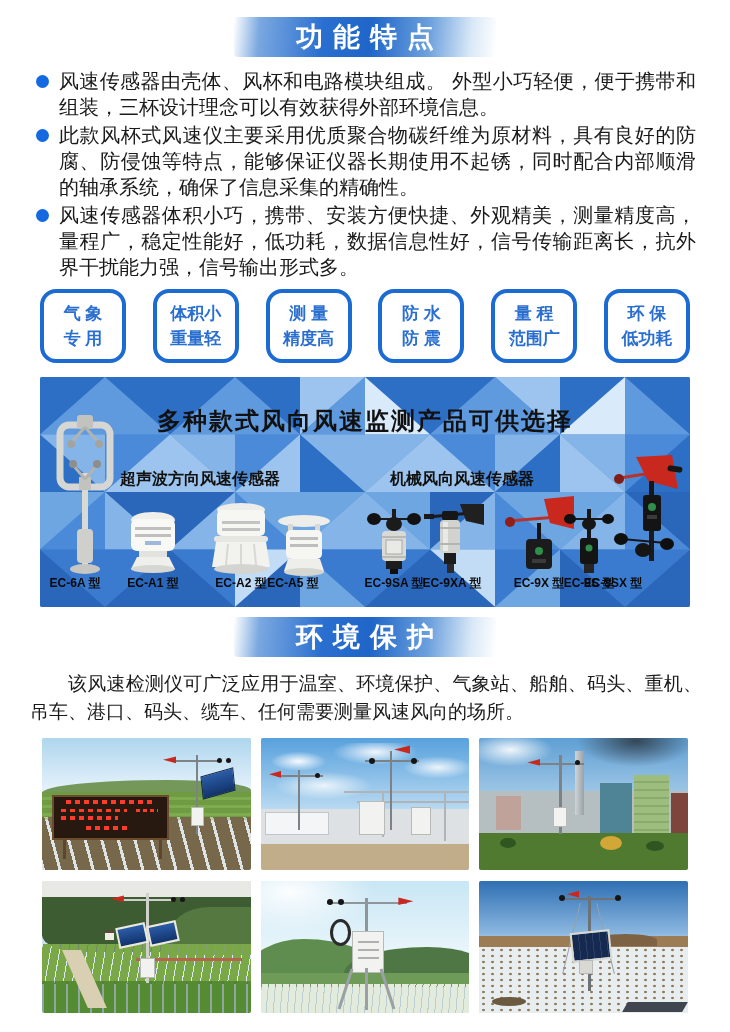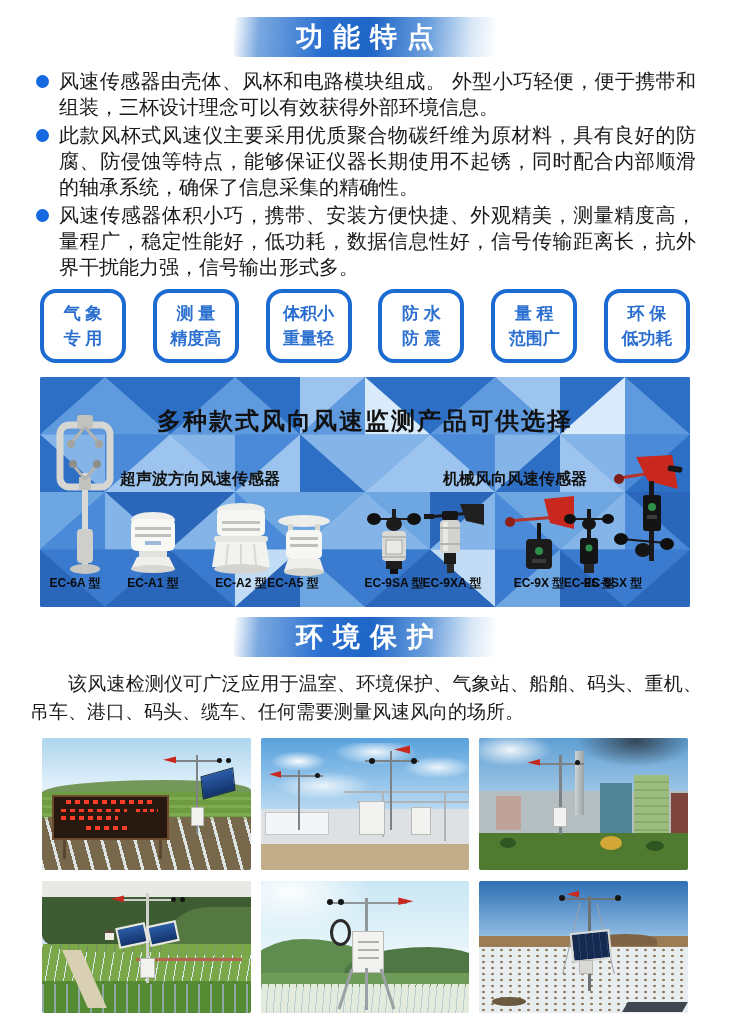--- a/index.html
+++ b/index.html
@@ -27,21 +27,21 @@
          display:flex;flex-direction:column;align-items:center;justify-content:center;
          color:#2a6fd0;font-size:17px;font-weight:bold;line-height:25px;white-space:nowrap;}
 
   
   .pbanner{position:relative;margin:14px 40px 0;width:650px;height:230px;overflow:hidden;border-radius:2px;background:#4c8ad2;}
   .pbanner svg.mosaic{position:absolute;left:0;top:0;}
   .ptitle{position:absolute;left:0;right:0;top:28px;text-align:center;font-size:24px;font-weight:bold;
           color:#111;letter-spacing:2px;}
   .pgroup{position:absolute;top:92px;font-size:16px;font-weight:bold;color:#111;}
   #grp-ul{left:80px;width:230px;}
-  #grp-me{left:370px;width:210px;text-align:center;}
+  #grp-me{left:350px;width:210px;}
   .prod{position:absolute;}
   .pmodel{position:absolute;top:198px;width:74px;text-align:center;font-size:12px;font-weight:bold;color:#0a0a0a;}
 
   
   .apptext{margin:13px 28px 0 30px;font-size:19px;line-height:28px;text-align:justify;text-indent:2em;}
 
   
   .grid{margin:12px 42px 0;width:646px;display:grid;grid-template-columns:repeat(3,1fr);
         grid-auto-rows:132px;gap:11px 10px;}
   .ph{position:relative;overflow:hidden;border-radius:2px;background:#cfe2ef;}
@@ -74,26 +74,26 @@
     <span>风速传感器体积小巧，携带、安装方便快捷、外观精美，测量精度高，量程广，稳定性能好，低功耗，数据信息性好，信号传输距离长，抗外界干扰能力强，信号输出形式多。</span>
   </div>
 </div>
 
 <div class="badges">
   <div class="badge">
     <span>气 象</span>
     <span>专 用</span>
   </div>
   <div class="badge">
+    <span>体积小</span>
+    <span>重量轻</span>
+  </div>
+  <div class="badge">
     <span>测 量</span>
     <span>精度高</span>
-  </div>
-  <div class="badge">
-    <span>体积小</span>
-    <span>重量轻</span>
   </div>
   <div class="badge">
     <span>防 水</span>
     <span>防 震</span>
   </div>
   <div class="badge">
     <span>量 程</span>
     <span>范围广</span>
   </div>
   <div class="badge">

